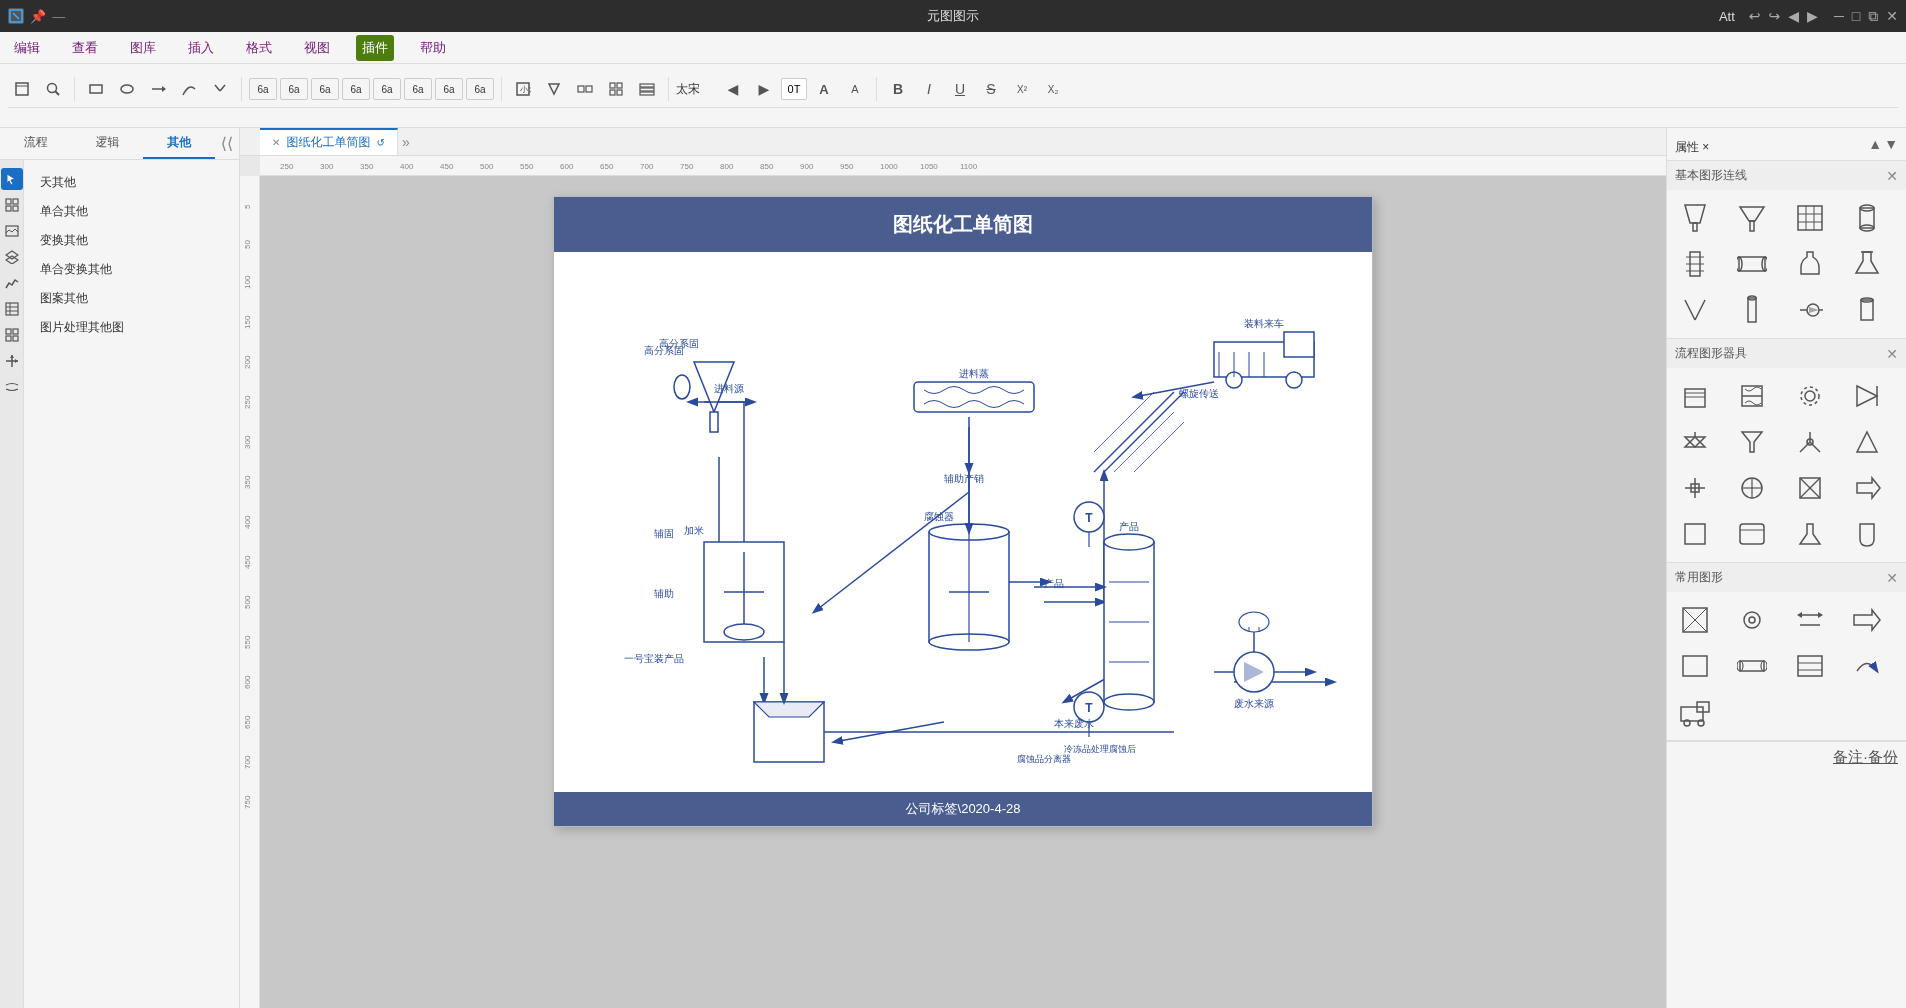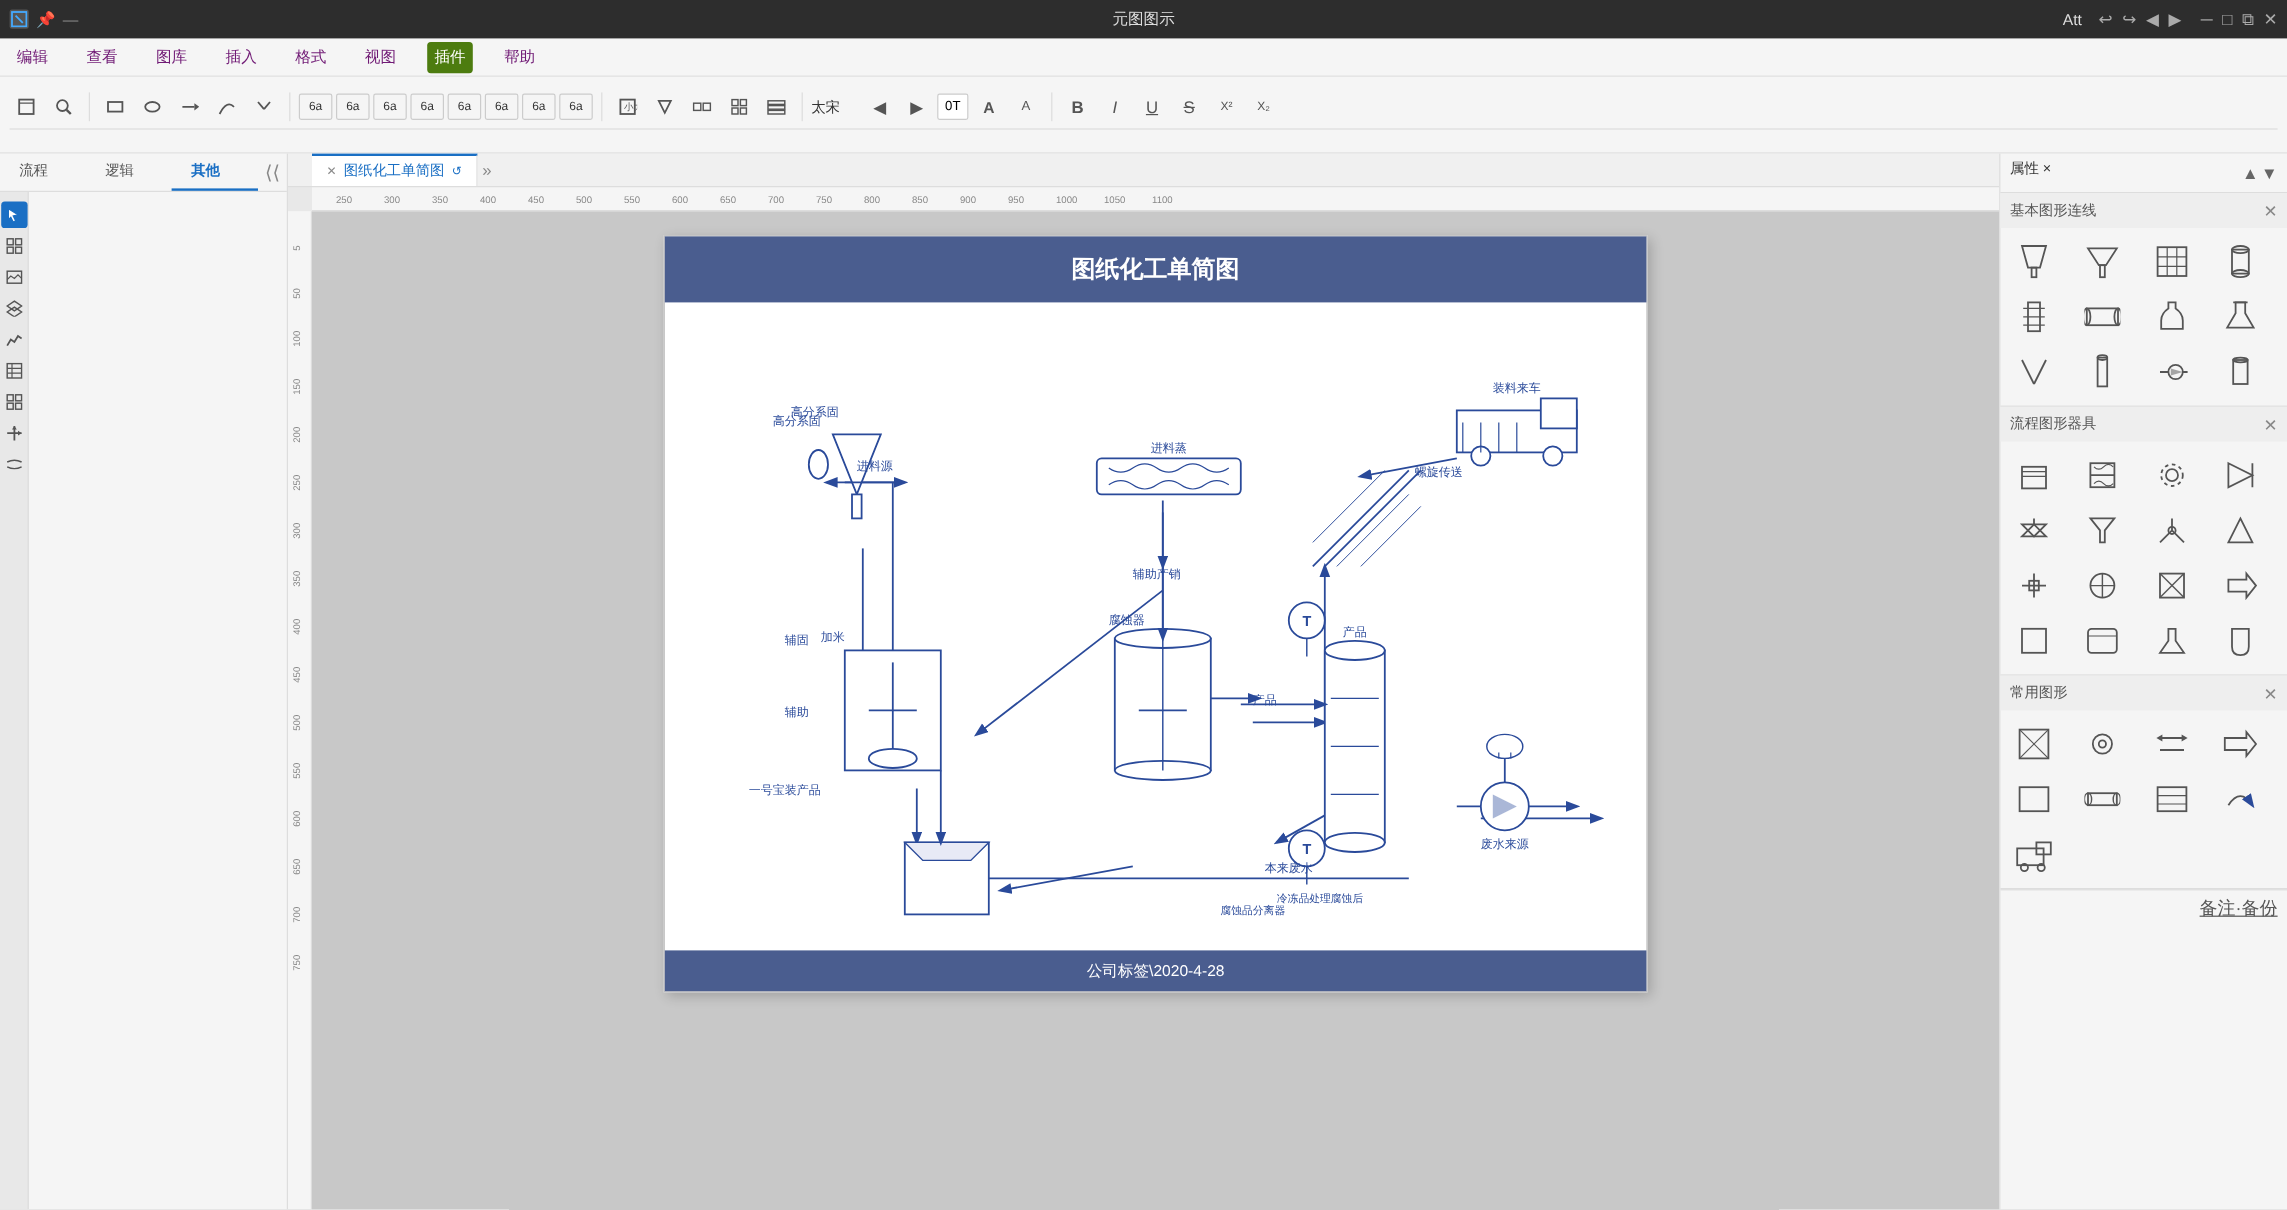--- a/index.html
+++ b/index.html
@@ -41,21 +41,21 @@
     .tb-label { font-size: 11px; color: #333; min-width: 28px; text-align: center; }
     .tb-group { display: flex; align-items: center; gap: 2px; }
     .font-size-box { width: 36px; height: 22px; border: 1px solid #ccc; border-radius: 2px; text-align: center; font-size: 11px; }
 
     
     #main { display: flex; width: 100%; height: calc(1008px - 32px - 32px - 64px); }
 
     
     #left-sidebar { width: 240px; background: #f5f5f5; border-right: 1px solid #ddd; display: flex; flex-direction: column; }
     .sidebar-tabs { display: flex; border-bottom: 1px solid #ddd; }
-    .sidebar-tab { flex: 1; padding: 6px 16px; font-size: 12px; cursor: pointer; color: #555; border-bottom: 2px solid transparent; }
+    .sidebar-tab { flex: 1; padding: 6px 4px; text-align: center; font-size: 12px; cursor: pointer; color: #555; border-bottom: 2px solid transparent; }
     .sidebar-tab.active { color: #1a6fc4; border-bottom-color: #1a6fc4; font-weight: bold; }
     .sidebar-collapse { width: 24px; display: flex; align-items: center; justify-content: center; cursor: pointer; color: #888; font-size: 16px; }
     .sidebar-nav { width: 24px; background: #e8e8e8; border-right: 1px solid #ddd; display: flex; flex-direction: column; align-items: center; padding: 8px 0; gap: 4px; }
     .nav-icon-btn { width: 22px; height: 22px; display: flex; align-items: center; justify-content: center; cursor: pointer; border-radius: 3px; color: #555; font-size: 14px; }
     .nav-icon-btn.active { background: #1a6fc4; color: white; }
     .sidebar-content { flex: 1; overflow-y: auto; padding: 8px; }
     .sidebar-item-row { padding: 6px 8px; font-size: 12px; color: #333; cursor: pointer; border-radius: 3px; }
 
     
     #canvas-area { flex: 1; display: flex; flex-direction: column; background: #e8e8e8; }
@@ -293,20 +293,28 @@
             </svg>
         </div>
         <div class="nav-icon-btn">
           <svg width="14" height="14" viewBox="0 0 14 14">
               <path d="M1 5 Q7 2 13 5" fill="none" stroke="#555" stroke-width="1.2"></path>
               <path d="M1 9 Q7 12 13 9" fill="none" stroke="#555" stroke-width="1.2"></path>
             </svg>
         </div>
       </div>
 
+      <div class="sidebar-content">
+        <div class="sidebar-item-row">天其他</div>
+        <div class="sidebar-item-row">单合其他</div>
+        <div class="sidebar-item-row">变换其他</div>
+        <div class="sidebar-item-row">单合变换其他</div>
+        <div class="sidebar-item-row">图案其他</div>
+        <div class="sidebar-item-row">图片处理其他图</div>
+      </div>
     </div>
   </div>
 
   <div id="canvas-area">
 
     <div id="canvas-tabs">
       <div style="width:20px;"></div>
       <div class="canvas-tab active">
         <span class="canvas-tab-close">✕</span>
         <span>图纸化工单简图</span>
@@ -541,21 +549,21 @@
           <div class="diagram-footer">
             <span>公司标签\2020-4-28</span>
           </div>
         </div>
       </div>
     </div>
   </div>
 
   <div id="right-panel">
 
-    <div style="display:flex;align-items:flex-start;border-bottom:1px solid #ddd;padding:4px 8px;">
+    <div style="display:flex;align-items:flex-end;border-bottom:1px solid #ddd;padding:4px 8px;">
       <span style="font-size:12px;color:#333;">属性 ×</span>
       <div style="flex:1;"></div>
       <div class="right-nav" style="flex-direction:row;background:none;border:none;width:auto;">
         <span style="cursor:pointer;font-size:14px;color:#666;">▲</span>
         <span style="cursor:pointer;font-size:14px;color:#666;">▼</span>
       </div>
     </div>
 
 
     <div class="right-section">

